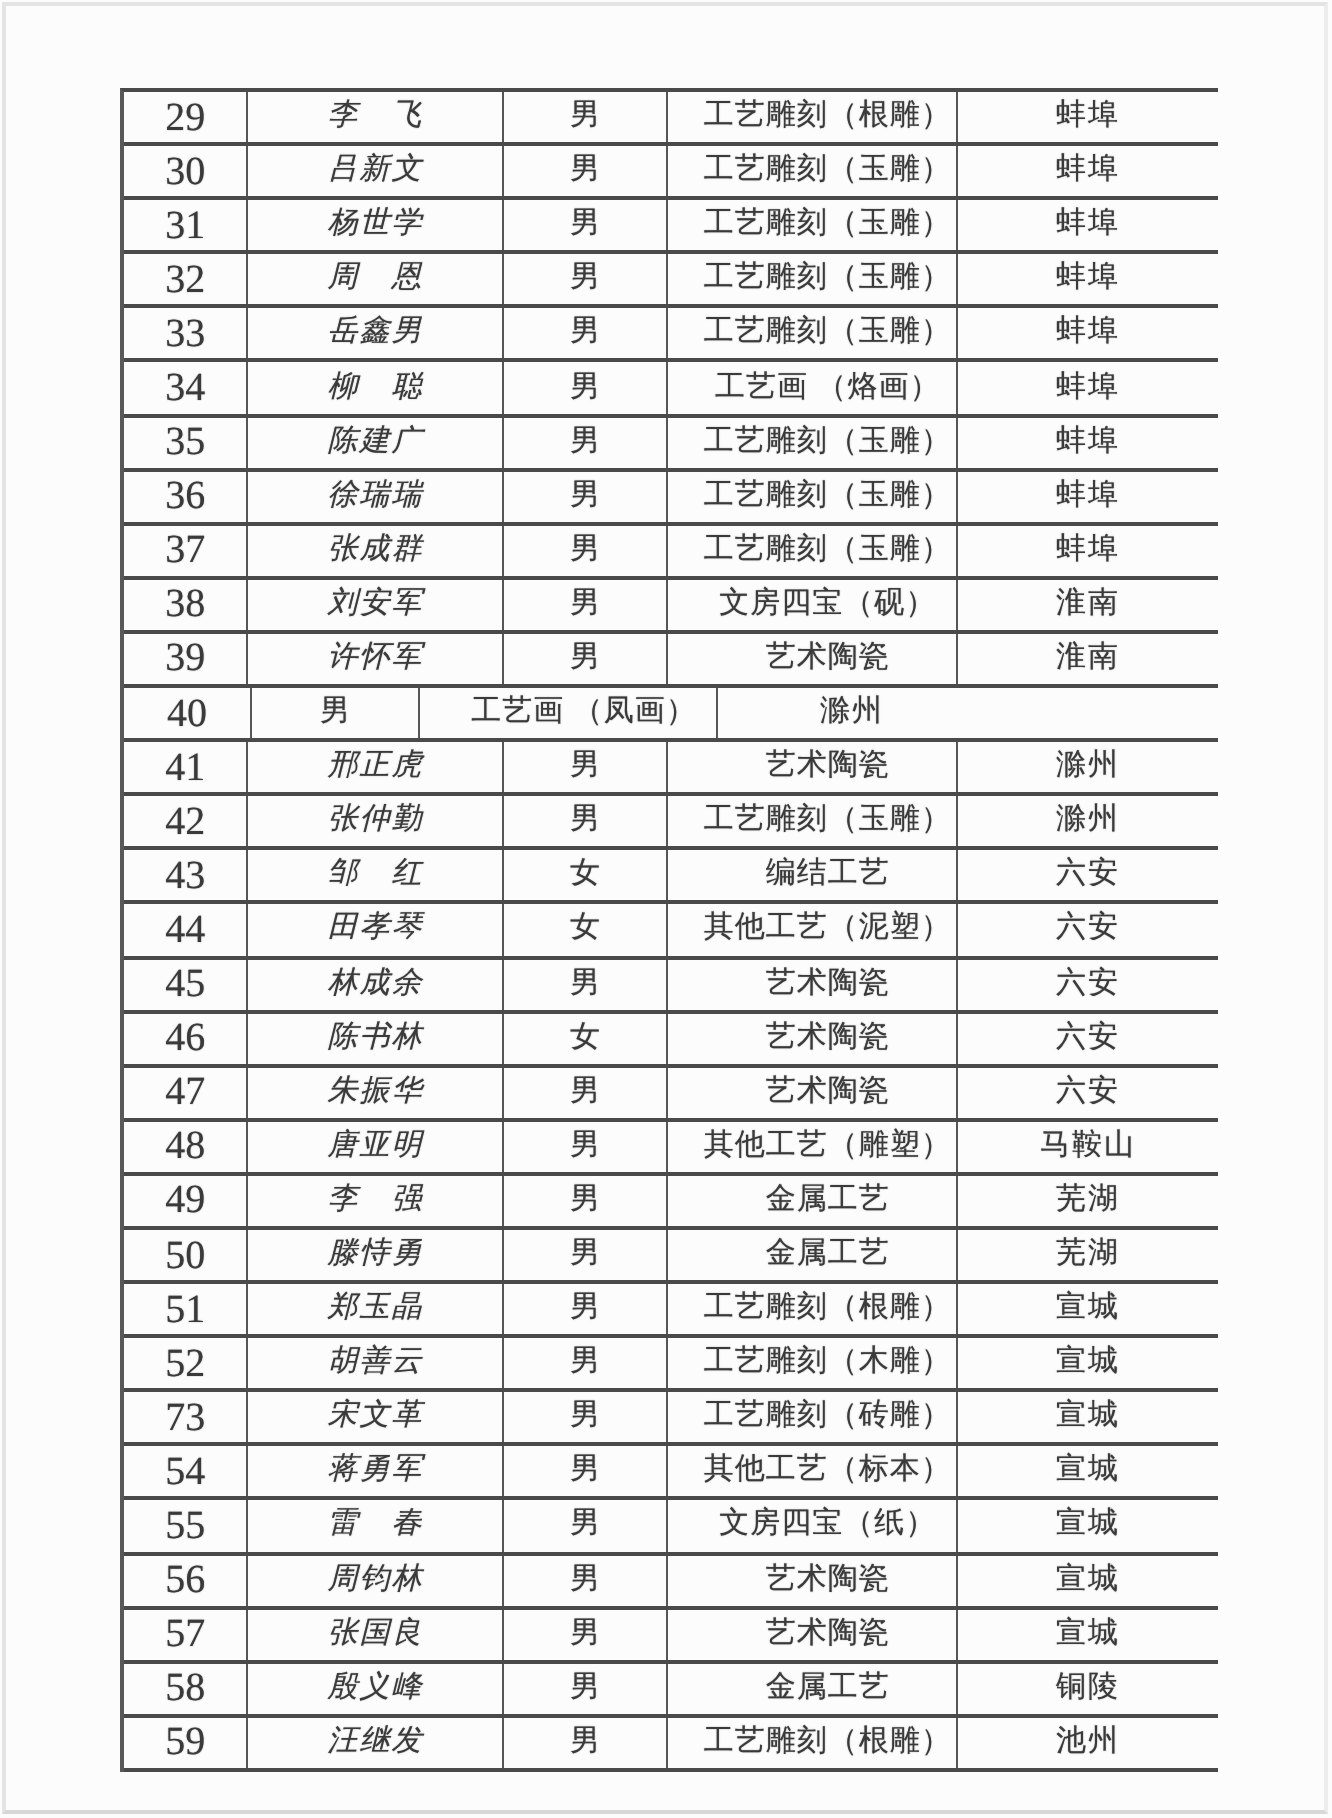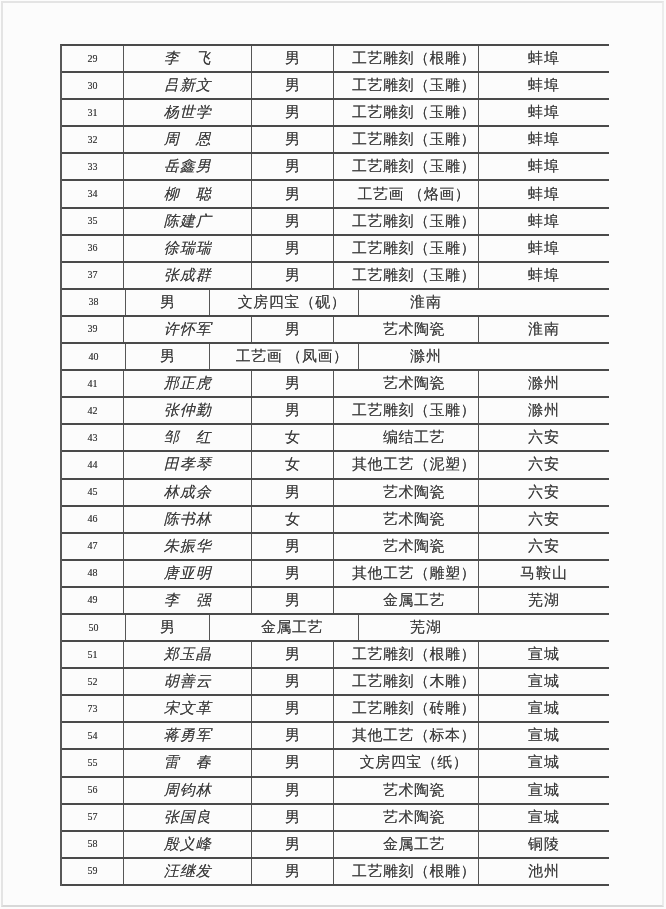--- a/index.html
+++ b/index.html
@@ -39,21 +39,21 @@
   .cell {
     box-sizing: border-box;
     display: flex;
     align-items: center;
     justify-content: center;
     font-size: 15px;
     line-height: 1;
     white-space: pre;
     text-shadow: 0 0 0.6px rgba(64,64,64,0.7);
   }
-  .c-no     { width: 64px;  font-size: 10px; border-right: 1px solid #565656; }
+  .c-no     { width: 64px;  font-size: 20px; border-right: 1px solid #565656; }
   .c-name   { width: 132px; letter-spacing: 1px;   border-right: 1px solid #565656; font-style: italic; }
   .c-gender { width: 84px;  border-right: 1px solid #565656; }
   .c-cat    { width: 133px; letter-spacing: 0.5px; border-right: 1px solid #565656; margin-left: 16px; }
   .c-city   { width: 134px; letter-spacing: 1px; }
 </style>
 </head>
 <body>
 
 <div class="page">
   <div class="scan-frame"></div>
@@ -125,20 +125,21 @@
   <div class="row">
     <div class="cell c-no">37</div>
     <div class="cell c-name">张成群</div>
     <div class="cell c-gender">男</div>
     <div class="cell c-cat">工艺雕刻（玉雕）</div>
     <div class="cell c-city">蚌埠</div>
   </div>
 
   <div class="row">
     <div class="cell c-no">38</div>
+    <div class="cell c-name">刘安军</div>
     <div class="cell c-gender">男</div>
     <div class="cell c-cat">文房四宝（砚）</div>
     <div class="cell c-city">淮南</div>
   </div>
 
   <div class="row">
     <div class="cell c-no">39</div>
     <div class="cell c-name">许怀军</div>
     <div class="cell c-gender">男</div>
     <div class="cell c-cat">艺术陶瓷</div>
@@ -219,20 +220,21 @@
   <div class="row">
     <div class="cell c-no">49</div>
     <div class="cell c-name">李　强</div>
     <div class="cell c-gender">男</div>
     <div class="cell c-cat">金属工艺</div>
     <div class="cell c-city">芜湖</div>
   </div>
 
   <div class="row">
     <div class="cell c-no">50</div>
+    <div class="cell c-name">滕恃勇</div>
     <div class="cell c-gender">男</div>
     <div class="cell c-cat">金属工艺</div>
     <div class="cell c-city">芜湖</div>
   </div>
 
   <div class="row">
     <div class="cell c-no">51</div>
     <div class="cell c-name">郑玉晶</div>
     <div class="cell c-gender">男</div>
     <div class="cell c-cat">工艺雕刻（根雕）</div>

